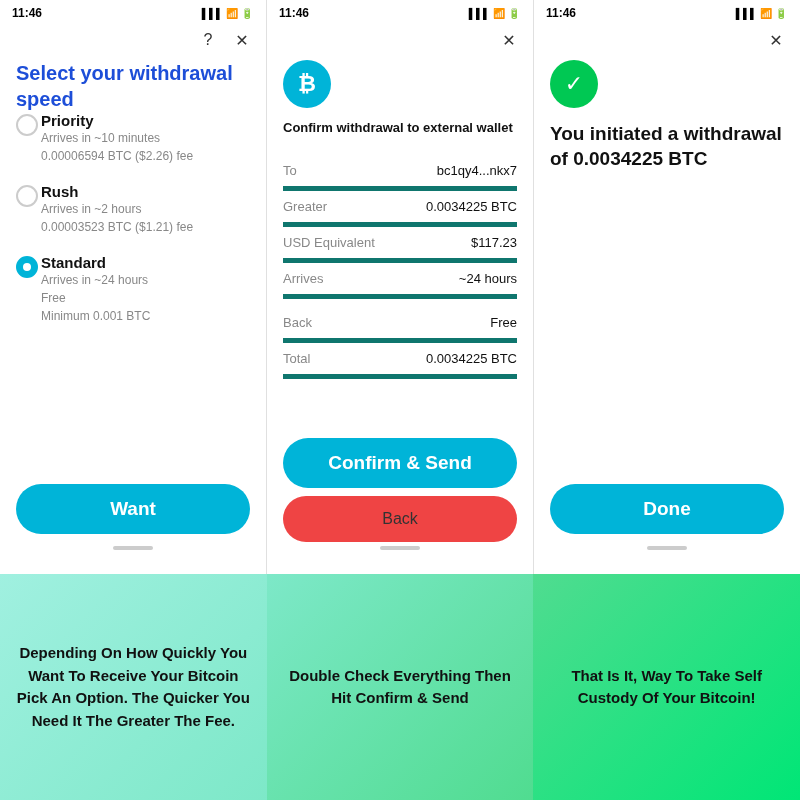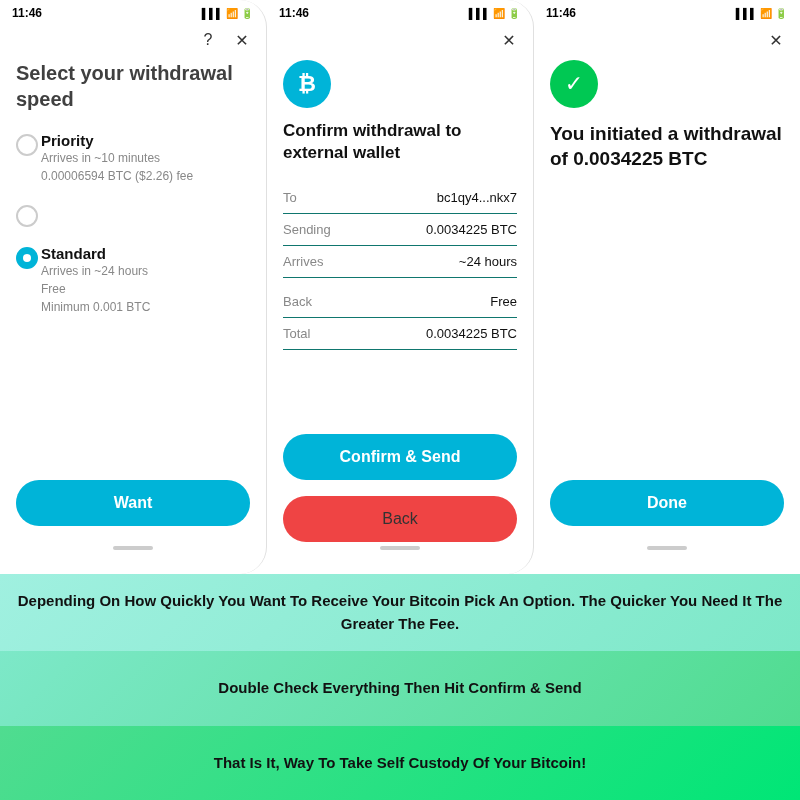--- a/index.html
+++ b/index.html
@@ -20,21 +20,20 @@
     }
 
     .screen {
       flex: 1;
       display: flex;
       flex-direction: column;
       background: #fff;
       position: relative;
       border-right: 1px solid #e0e0e0;
       overflow: hidden;
-      border-radius: 27px;
     }
     .screen:last-child { border-right: none; }
 
     
     .status-bar {
       display: flex;
       justify-content: space-between;
       align-items: center;
       padding: 6px 12px 4px;
       font-size: 11px;
@@ -61,23 +60,22 @@
     .screen-content {
       flex: 1;
       padding: 0 16px 16px;
       overflow-y: auto;
     }
 
     
     .screen-title {
       font-size: 20px;
       font-weight: 700;
-      margin-bottom: 20px;
       line-height: 1.3;
-      color: #404040;
+      color: #1d4ed8;
     }
 
     .radio-option {
       display: flex;
       align-items: flex-start;
       gap: 3px;
       margin-bottom: 18px;
       cursor: pointer;
     }
     .radio-circle {
@@ -114,32 +112,32 @@
       width: 48px; height: 48px;
       border-radius: 50%;
       background: #00b4d8;
       display: flex; align-items: center; justify-content: center;
       font-size: 22px;
       color: white;
       font-weight: bold;
       margin-bottom: 12px;
     }
     .confirm-title {
-      font-size: 17px;
+      font-size: 13px;
       font-weight: 700;
       margin-bottom: 18px;
       color: #111;
       line-height: 1.3;
     }
     .detail-row {
       display: flex;
       justify-content: space-between;
       align-items: center;
       padding: 8px 0;
-      border-bottom: 1px solid #0f766e;
+      border-bottom: 5px solid #0f766e;
     }
     .detail-label {
       font-size: 13px;
       color: #888;
     }
     .detail-value {
       font-size: 13px;
       color: #111;
       font-weight: 500;
       text-align: right;
@@ -169,24 +167,24 @@
     .screen-footer {
       padding: 10px 16px 16px;
     }
     .btn-primary {
       width: 100%;
       padding: 14px;
       background: #00b4d8;
       border: none;
       border-radius: 30px;
       color: white;
-      font-size: 16px;
+      font-size: 19px;
       font-weight: 600;
       cursor: pointer;
-      margin-bottom: 16px;
+      margin-bottom: 8px;
     }
     .btn-secondary {
       width: 100%;
       padding: 14px;
       background: #ef4444;
       border: none;
       border-radius: 30px;
       color: #333;
       font-size: 16px;
       font-weight: 500;
@@ -195,21 +193,21 @@
     .home-indicator {
       width: 40px; height: 4px;
       background: #ccc;
       border-radius: 2px;
       margin: 4px auto 8px;
     }
 
     
     .captions-row {
       display: flex;
-      flex-direction: column;
+      flex-direction: row;
       height: 228px;
     }
     .caption-panel {
       flex: 1;
       display: flex;
       align-items: center;
       justify-content: center;
       padding: 16px 14px;
       text-align: center;
     }
@@ -253,20 +251,24 @@
       <div class="radio-option">
         <div class="radio-circle"></div>
         <div>
           <div class="option-label">Priority</div>
           <div class="option-desc">Arrives in ~10 minutes<br>0.00006594 BTC ($2.26) fee</div>
         </div>
       </div>
 
       <div class="radio-option">
         <div class="radio-circle"></div>
+        <div>
+          <div class="option-label">Rush</div>
+          <div class="option-desc">Arrives in ~2 hours<br>0.00003523 BTC ($1.21) fee</div>
+        </div>
       </div>
 
       <div class="radio-option">
         <div class="radio-circle selected"></div>
         <div>
           <div class="option-label">Standard</div>
           <div class="option-desc">Arrives in ~24 hours<br>Free<br>Minimum 0.001 BTC</div>
         </div>
       </div>
     </div>
@@ -290,22 +292,26 @@
     </div>
     <div class="screen-content">
       <div class="btc-icon-circle">₿</div>
       <div class="confirm-title">Confirm withdrawal to external wallet</div>
 
       <div class="detail-row">
         <span class="detail-label">To</span>
         <span class="detail-value">bc1qy4...nkx7</span>
       </div>
       <div class="detail-row">
-        <span class="detail-label">Sending</span>
+        <span class="detail-label">Greater</span>
         <span class="detail-value">0.0034225 BTC</span>
+      </div>
+      <div class="detail-row">
+        <span class="detail-label">USD Equivalent</span>
+        <span class="detail-value">$117.23</span>
       </div>
       <div class="detail-row">
         <span class="detail-label">Arrives</span>
         <span class="detail-value">~24 hours</span>
       </div>
 
       <div class="fees-section">
         <div class="detail-row">
           <span class="detail-label">Back</span>
           <span class="detail-value">Free</span>

